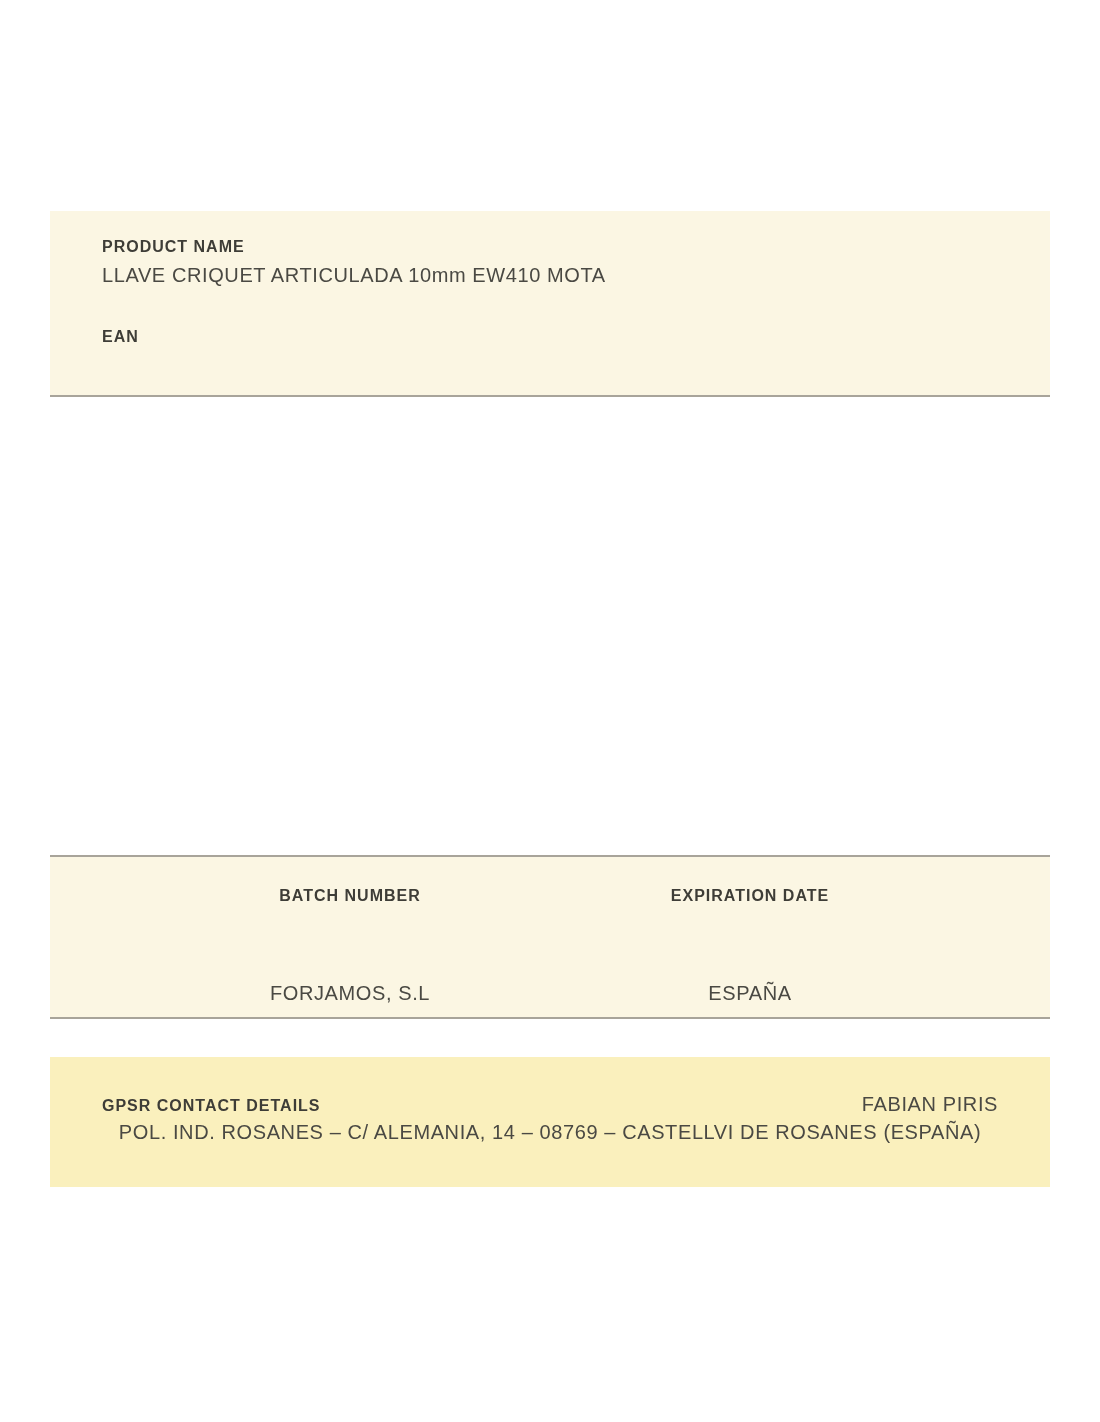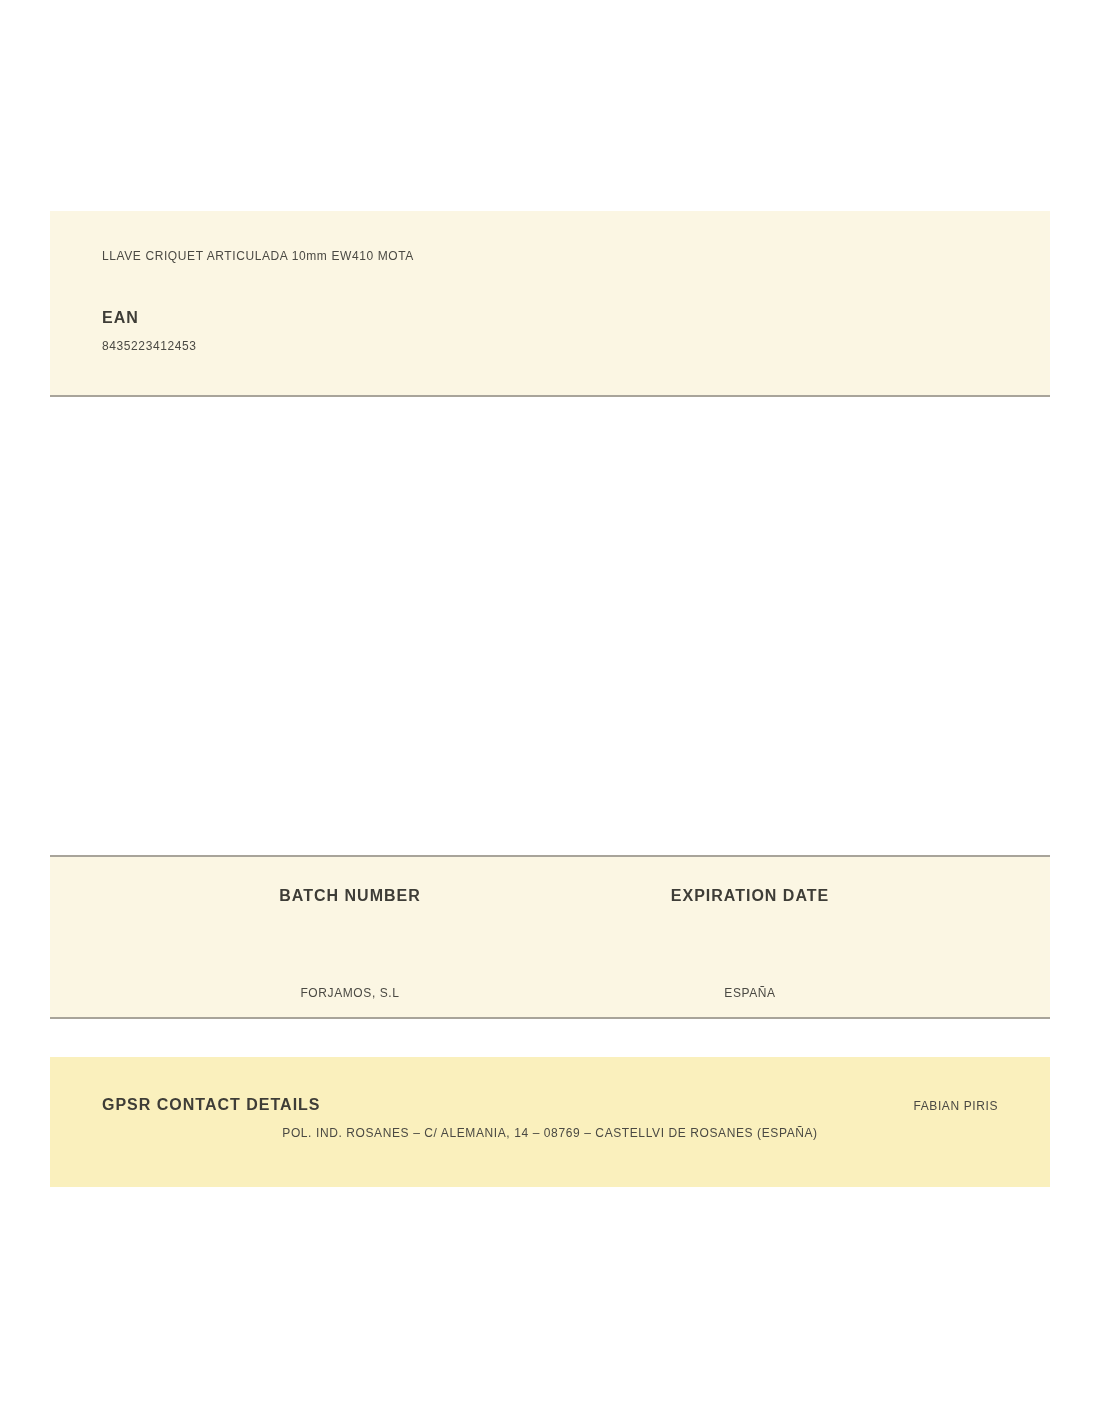--- a/index.html
+++ b/index.html
@@ -15,21 +15,21 @@
     width:1100px;height:1422px;position:relative;
     font-family:"Liberation Sans", sans-serif;
     color:var(--text-dark);
   }
   .panel{position:absolute;left:50px;width:1000px;}
   .label{
     font-weight:bold;font-size:16px;line-height:19px;
     letter-spacing:1px;color:var(--text-dark);
   }
   .value{
-    font-weight:normal;font-size:12px;line-height:19px;
+    font-weight:normal;font-size:20px;line-height:19px;
     letter-spacing:0.6px;color:var(--text-value);
   }
 
   
   #product-panel{
     top:211px;height:186px;background:var(--panel-cream);
     border-bottom:2px solid var(--divider-gray);
     padding:26px 52px 0 52px;
   }
   #product-panel .value{margin-top:10px;}
@@ -54,25 +54,25 @@
   #gpsr-panel .top-row{display:flex;justify-content:space-between;align-items:baseline;}
   #gpsr-panel .right-line{text-align:center;}
   #gpsr-panel .addr{margin-top:8px;}
   #gpsr-panel .phone{margin-top:10px;}
 </style>
 </head>
 <body>
 
 <section class="panel" id="product-panel">
   <div class="field">
+    <div class="label">PRODUCT NAME</div>
     <div class="value">LLAVE CRIQUET ARTICULADA 10mm EW410 MOTA</div>
   </div>
   <div class="field">
     <div class="label">EAN</div>
-    <div class="value">8435223412453</div>
   </div>
 </section>
 
 <section class="panel" id="batch-panel">
   <div class="grid2 row-batch">
     <div class="label">BATCH NUMBER</div>
     <div class="label">EXPIRATION DATE</div>
   </div>
   <div class="grid2 row-legal">
   </div>

